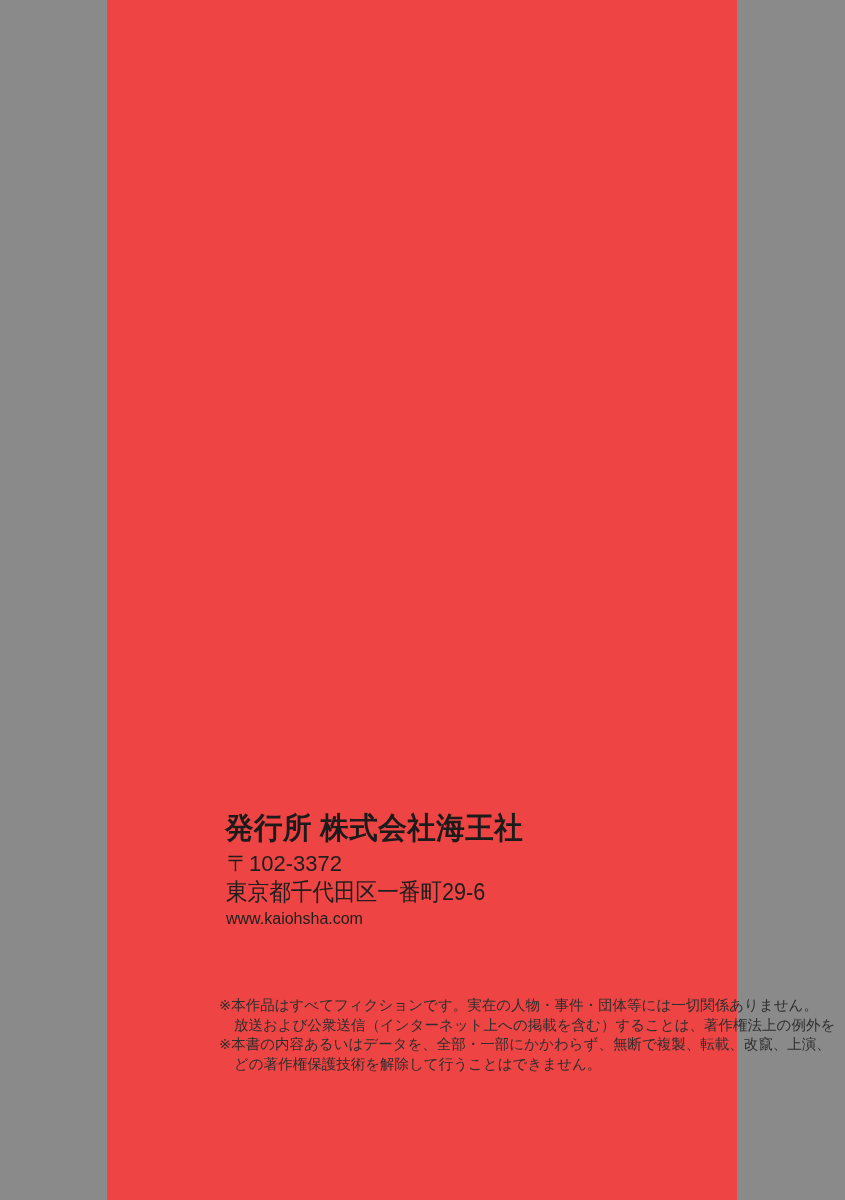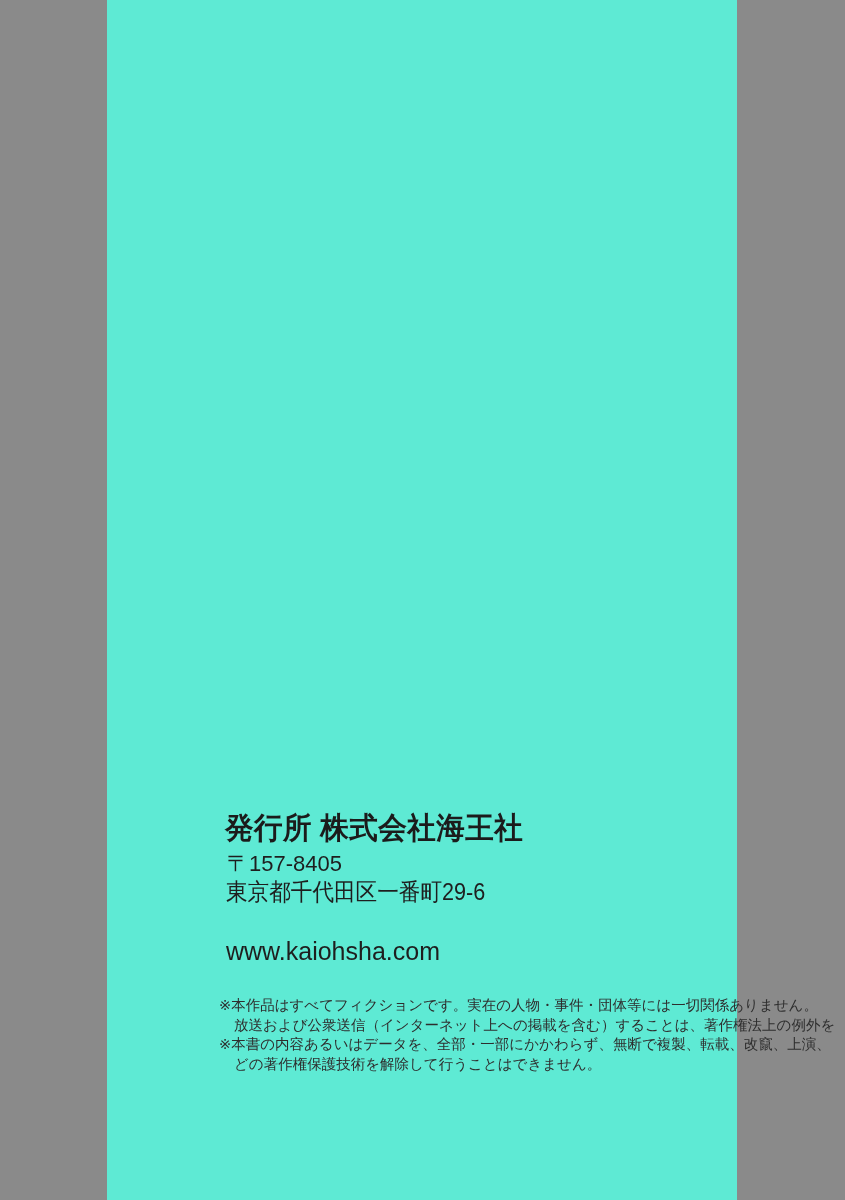--- a/index.html
+++ b/index.html
@@ -14,21 +14,21 @@
     background: #8a8a8a;
     overflow: hidden;
     font-family: "Liberation Sans", "DejaVu Sans", sans-serif;
   }
   .paper {
     position: absolute;
     left: 107px;
     top: 0;
     width: 630px;
     height: 1200px;
-    background: #5eead4;
+    background: #ef4444;
   }
   .pub-name {
     position: absolute;
     left: 118px;
     top: 811px;
     font-size: 30px;
     font-weight: bold;
     line-height: 34px;
     color: #1b1b1b;
     white-space: nowrap;
@@ -53,25 +53,24 @@
     line-height: 27px;
     color: #1e1e1e;
     white-space: nowrap;
     transform: scaleX(0.9);
     transform-origin: 0 0;
   }
   .pub-url {
     position: absolute;
     left: 119px;
     top: 905px;
-    font-size: 25px;
+    font-size: 16px;
     line-height: 28px;
     color: #1e1e1e;
     white-space: nowrap;
-    margin-top: 32px;
   }
   .disclaimer {
     position: absolute;
     left: 112px;
     top: 996px;
     width: 625px;
     font-size: 14.5px;
     line-height: 19.7px;
     color: #2e2e2e;
   }
@@ -83,21 +82,21 @@
   }
 </style>
 </head>
 <body>
 
 <div class="canvas">
   <div class="paper">
 
     <div class="pub-name">発行所 株式会社海王社</div>
 
-    <div class="pub-postal">〒157-8405</div>
+    <div class="pub-postal">〒102-3372</div>
 
     <div class="pub-address">東京都千代田区一番町29-6</div>
 
     <div class="pub-url">www.kaiohsha.com</div>
 
     <div class="disclaimer">
       <div class="line">※本作品はすべてフィクションです。実在の人物・事件・団体等には一切関係ありません。</div>
       <div class="line indent">放送および公衆送信（インターネット上への掲載を含む）することは、著作権法上の例外を</div>
       <div class="line">※本書の内容あるいはデータを、全部・一部にかかわらず、無断で複製、転載、改竄、上演、</div>
       <div class="line indent">どの著作権保護技術を解除して行うことはできません。</div>

